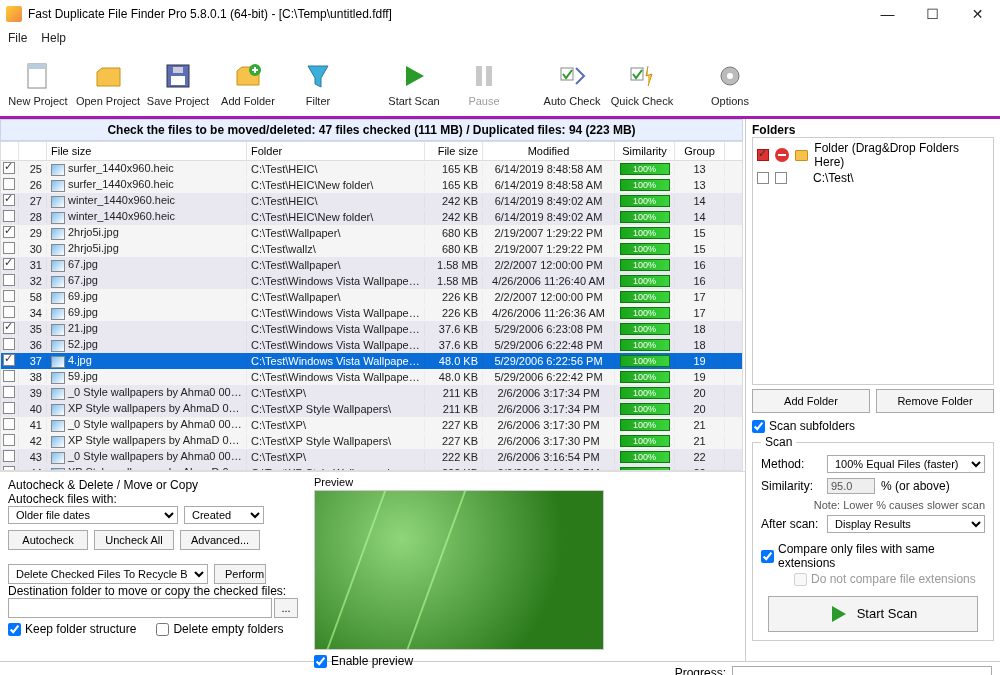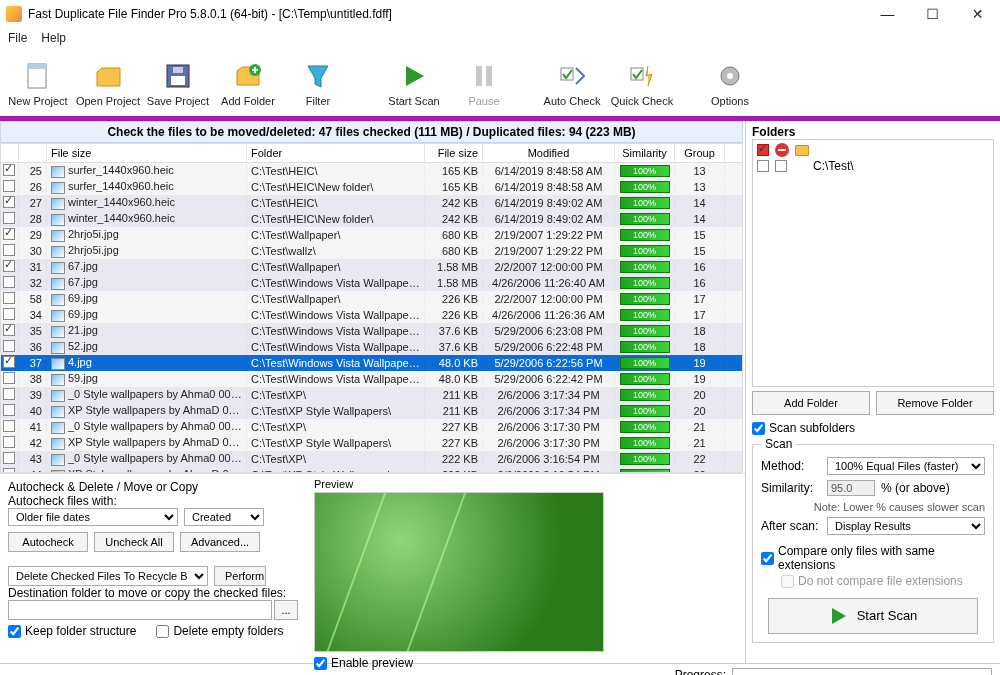--- a/index.html
+++ b/index.html
@@ -3,21 +3,21 @@
 <meta charset="utf-8">
 <style>
 * { box-sizing: border-box; margin: 0; padding: 0; }
 body { font-family: "Segoe UI", Tahoma, sans-serif; font-size: 11px; background: #fff; width: 1000px; height: 675px; overflow: hidden; }
 .titlebar { height: 28px; display: flex; align-items: center; padding: 0 0 0 6px; background: #fff; }
 .titlebar .app-icon { width: 16px; height: 16px; margin-right: 6px; background: linear-gradient(135deg,#fc3,#e84); border-radius:2px; }
 .titlebar .title { flex: 1; font-size: 12px; color: #000; }
 .win-controls { display: flex; }
 .win-controls div { width: 45px; height: 28px; display: flex; align-items: center; justify-content: center; font-size: 14px; color:#222; }
 .menubar { height: 20px; display: flex; align-items: center; gap: 14px; padding: 0 8px; font-size: 12px; color:#222; }
-.toolbar { display: flex; padding: 4px 4px 2px 4px; gap: 2px; border-bottom: 5px solid #a21caf; }
+.toolbar { display: flex; padding: 4px 4px 2px 4px; gap: 2px; border-bottom: 3px solid #a21caf; }
 .tool-btn { width: 68px; height: 62px; display: flex; flex-direction: column; align-items: center; justify-content: center; gap: 3px; font-size: 11px; color:#222; }
 .tool-btn .ico { width: 32px; height: 32px; display:flex; align-items:center; justify-content:center; }
 .tool-btn.disabled { opacity:.45; }
 .main-layout { display: flex; height: 542px; }
 .left-pane { width: 746px; display: flex; flex-direction: column; border-right: 1px solid #ccc; }
 .summary-bar { background: #e8f0ff; text-align: center; font-weight: bold; font-size: 12px; padding: 3px 0; border: 1px solid #c8d4ee; margin-right:2px;}
 .table-wrap { border: 1px solid #ddd; margin-right:2px; height: 330px; display:flex; flex-direction:column; }
 .table-header { display: flex; background: #fff; border-bottom: 1px solid #ddd; }
 .th { padding: 3px 4px; border-right: 1px solid #e4e4e4; text-align: center; font-size:11px; }
 .col-chk { width: 18px; }
@@ -484,20 +484,21 @@
     </div>
   </div>
 
   <div class="right-pane">
     <div style="font-weight:bold; font-size:12px;">Folders</div>
     <div class="folders-box">
       <div class="folder-row">
         <span class="chk on" style="background:#d33;border-color:#a11;"></span>
         <span class="icon-stop"></span>
         <span class="icon-folder"></span>
+        <span>Folder (Drag&amp;Drop Folders Here)</span>
       </div>
       <div class="folder-row">
         <span class="chk"></span>
         <span class="chk"></span>
         <span style="width:14px"></span>
         <span>C:\Test\</span>
       </div>
     </div>
     <div style="display:flex; gap:6px;">
       <button class="std" style="flex:1; padding:5px 0;">Add Folder</button>
@@ -521,21 +522,21 @@
       </div>
       <div style="text-align:right; font-size:11px; color:#555; margin-bottom:4px;">Note: Lower % causes slower scan</div>
       <div class="field-row">
         <label>After scan:</label>
         <select style="flex:1"><option>Display Results</option></select>
       </div>
       <label class="chk-inline" style="margin-top:4px;">
           <input type="checkbox" checked="" style="">
           <span>Compare only files with same extensions</span>
         </label><br>
-      <label class="chk-inline" style="margin-top:2px; color:#999; margin-left:20px;">
+      <label class="chk-inline" style="margin-top:2px; color:#999; margin-left:33px;">
           <input type="checkbox" disabled="" style="">
           <span>Do not compare file extensions</span>
         </label>
       <div class="scan-btn">
         <svg width="20" height="20">
             <path d="M3 2 L17 10 L3 18 Z" fill="#2a9a2a"></path>
           </svg>
         <span>Start Scan</span>
       </div>
     </fieldset>

